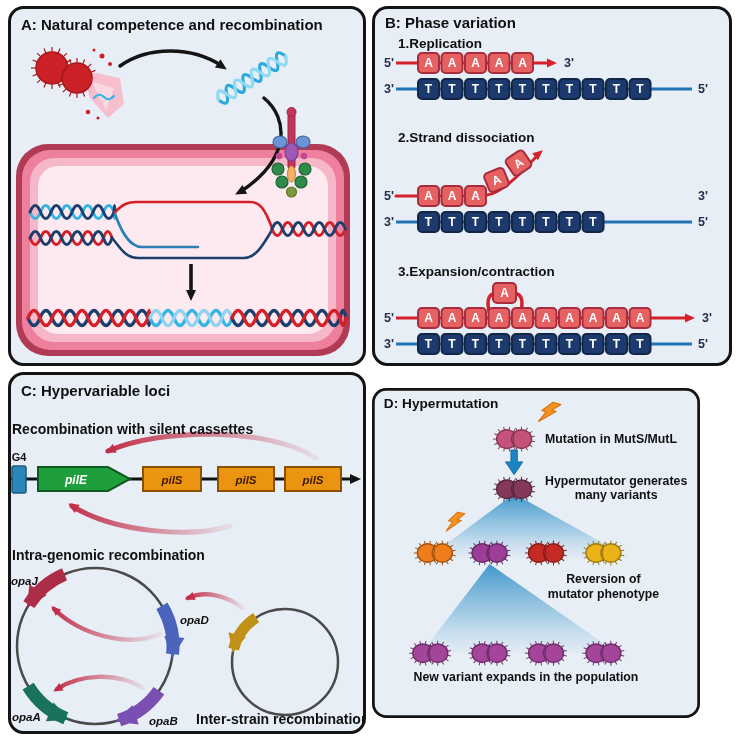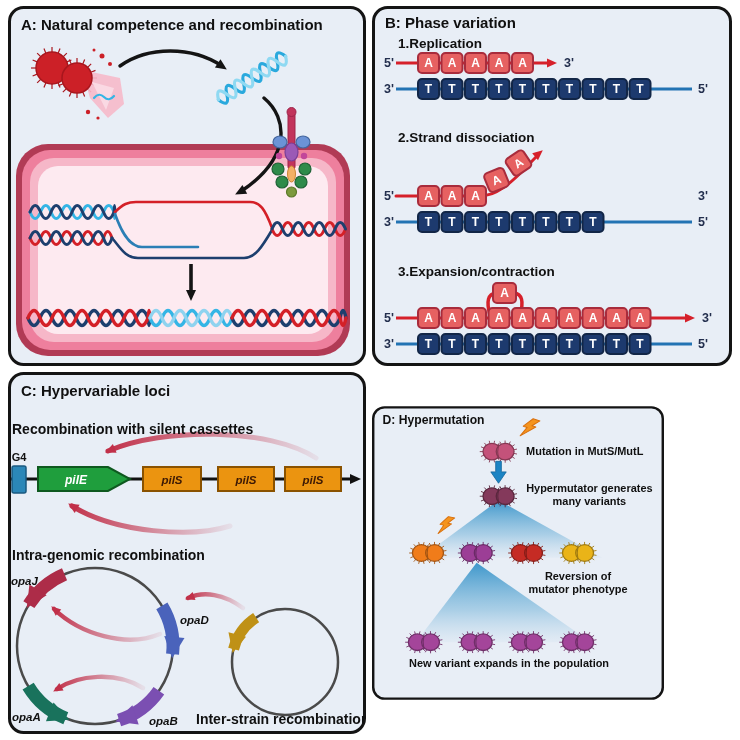--- a/index.html
+++ b/index.html
@@ -493,21 +493,21 @@
           </g>
         </g>
       <text class="ptitle" x="13" y="24">C: Hypervariable loci</text>
       <text class="h14" x="4" y="62">Recombination with silent cassettes</text>
       <text class="g4lab mid" x="11" y="89">G4</text>
       <text class="h14" x="4" y="188">Intra-genomic recombination</text>
       <text class="h14" x="188" y="352">Inter-strain recombination</text>
     </svg>
   </div>
 
-  <div class="panel" style="left:372px;top:372px;width:292px;height:362px;">
+  <div class="panel" style="left:372px;top:372px;width:328px;height:362px;">
     <svg viewBox="0 0 360 362">
       <rect class="panel-frame" x="1.5" y="1.5" width="357" height="359" rx="14"></rect>
       <g id="artD">
           <defs>
             <linearGradient id="dTri" x1="0" y1="0" x2="0" y2="1">
               <stop offset="0" stop-color="#2f8fc7" stop-opacity="0.92"></stop>
               <stop offset="0.6" stop-color="#5fa9d4" stop-opacity="0.45"></stop>
               <stop offset="1" stop-color="#9cc6e2" stop-opacity="0.08"></stop>
             </linearGradient>
           </defs>

